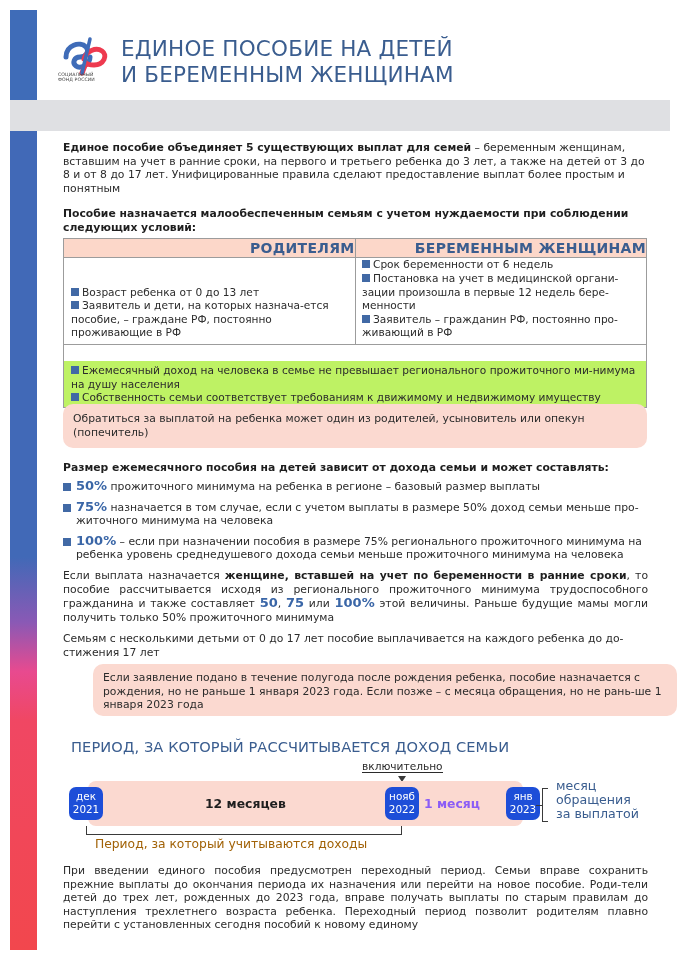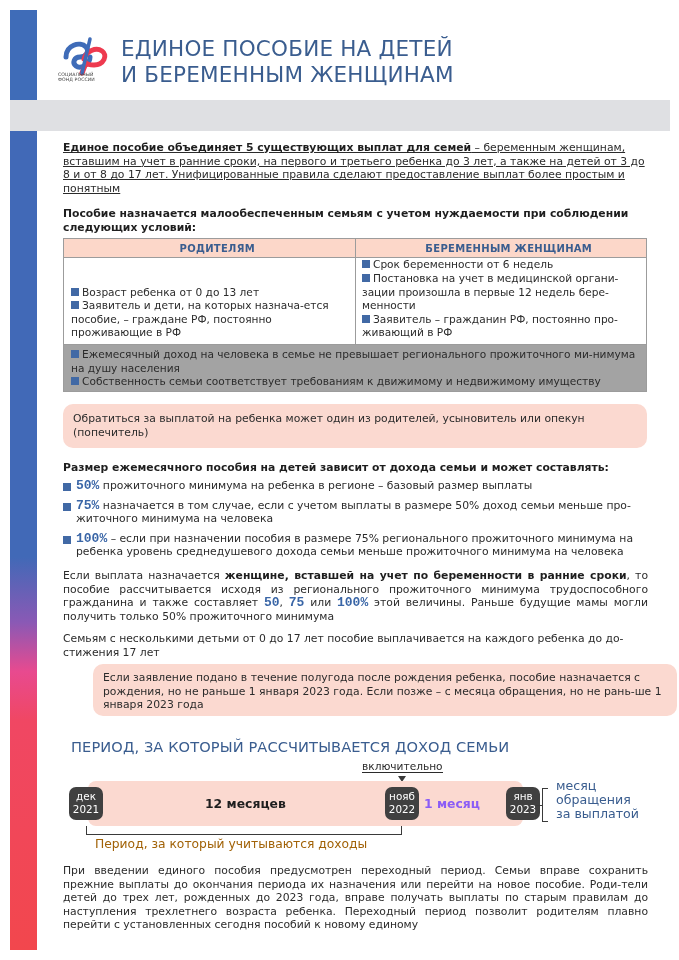--- a/index.html
+++ b/index.html
@@ -9,54 +9,54 @@
   .side-bar-top { position: absolute; left: 10px; top: 10px; width: 27px; height: 90px; background: #3f6cb8; }
   .side-bar { position: absolute; left: 10px; top: 131px; width: 27px; height: 819px;
     background: linear-gradient(to bottom, #4169b7 0%, #4169b7 52%, #8a59b5 60%, #e84a8f 66%, #f04763 72%, #f2474d 100%); }
   .grey-band { position: absolute; left: 10px; top: 100px; width: 660px; height: 31px; background: #dfe0e3; }
 
   .logo { position: absolute; left: 60px; top: 33px; width: 50px; height: 50px; }
   .logo-caption { position: absolute; left: 58px; top: 72px; font-size: 4.6px; line-height: 5px; color: #3b3b3b; letter-spacing: 0.1px; font-family: "DejaVu Sans", sans-serif; }
   .title { position: absolute; left: 121px; top: 36px; font-family: "DejaVu Sans", sans-serif; font-size: 21.5px; line-height: 26px; color: #3a5d8f; letter-spacing: 0.2px; font-weight: normal; }
 
   .content { position: absolute; left: 63px; width: 585px; font-size: 10.8px; line-height: 13.6px; }
-  .intro { top: 141px; text-decoration: underline; }
+  .intro { top: 141px; }
   b, .bold { font-weight: bold; color: #1e1e1e; }
   .cond-title { top: 207px; font-weight: bold; color: #1e1e1e; }
 
   .ctable { position: absolute; left: 63px; top: 238px; width: 584px; border: 1px solid #9c9c9c; font-size: 10.6px; line-height: 13.6px; }
   .ctable .hrow { display: flex; background: #fcd7c9; height: 19px; border-bottom: 1px solid #9c9c9c; }
-  .ctable .hcell { flex: 1; text-align: center; font-weight: bold; color: #3a5d8f; font-size: 10px; line-height: 19px; letter-spacing: 0.3px; padding-left: 16px; }
+  .ctable .hcell { flex: 1; text-align: right; font-weight: bold; color: #3a5d8f; font-size: 14px; line-height: 19px; letter-spacing: 0.3px; padding-left: 16px; }
   .ctable .hcell:first-child { border-right: 1px solid #9c9c9c; }
   .ctable .brow { display: flex; height: 87px; border-bottom: 1px solid #9c9c9c; }
   .ctable .bcell { flex: 1; padding: 4px 6px; display: flex; flex-direction: column; justify-content: flex-end; }
   .ctable .bcell:first-child { border-right: 1px solid #9c9c9c; padding-left: 7px; }
-  .ctable .frow { background: #a3a3a3; padding: 3px 6px 2px 7px; }
+  .ctable .frow { background: #bef264; padding: 3px 6px 2px 7px; margin-top: 16px; }
   .sq { display: inline-block; width: 8px; height: 8px; background: #4169a5; margin-right: 3px; vertical-align: 0px; }
 
   .pink-box { position: absolute; left: 63px; width: 584px; background: #fbd9d0; border-radius: 10px; font-size: 10.8px; line-height: 13.6px; padding: 5px 10px; color: #2b2b2b; }
   .box1 { top: 404px; height: 44px; padding-top: 8px; }
   .box2 { top: 664px; height: 52px; padding-top: 7px; color: #2b2b2b; margin-left: 30px; }
 
   .size-title { top: 461px; font-weight: bold; color: #1e1e1e; }
   .pct-list { position: absolute; left: 63px; top: 479px; width: 585px; font-size: 10.8px; line-height: 13.6px; }
   .pct-item { position: relative; padding-left: 13px; margin-bottom: 6px; }
   .pct-item .sq { position: absolute; left: 0; top: 4px; }
-  .pct { color: #3a66a7; font-weight: bold; font-size: 13px; font-family: Liberation Mono, monospace; }
+  .pct { color: #3a66a7; font-weight: bold; font-size: 13px; }
 
   .para1 { top: 569px; text-align: justify; }
   .para2 { top: 632px; }
   .para3 { top: 864px; text-align: justify; }
 
   .period-title { position: absolute; left: 71px; top: 738px; font-size: 14.6px; color: #3a5d8f; letter-spacing: 0.1px; }
 
   .incl { position: absolute; left: 362px; top: 760px; font-size: 10.6px; color: #2b2b2b; border-bottom: 1px solid #2b2b2b; padding-bottom: 0; }
   .incl-arrow { position: absolute; left: 398px; top: 776px; width: 0; height: 0; border-left: 4px solid transparent; border-right: 4px solid transparent; border-top: 6px solid #3a3a3a; }
   .bar { position: absolute; left: 88px; top: 781px; width: 435px; height: 45px; background: #fbd9d0; border-radius: 8px; }
-  .date-badge { position: absolute; width: 34px; height: 33px; background: #404040; border-radius: 7px; color: #ffffff; font-size: 10.4px; line-height: 13px; text-align: center; padding-top: 3px; }
+  .date-badge { position: absolute; width: 34px; height: 33px; background: #1d4ed8; border-radius: 7px; color: #ffffff; font-size: 10.4px; line-height: 13px; text-align: center; padding-top: 3px; }
   .d1 { left: 69px; top: 787px; }
   .d2 { left: 385px; top: 787px; }
   .d3 { left: 506px; top: 787px; }
   .months12 { position: absolute; left: 205px; top: 796px; font-weight: bold; font-size: 12.4px; color: #1e1e1e; }
   .months1 { position: absolute; left: 424px; top: 796px; font-weight: bold; font-size: 12.4px; color: #8b5cf6; }
   .bracket-left { position: absolute; left: 86px; top: 826px; width: 316px; height: 9px; border-left: 1.3px solid #3a3a3a; border-bottom: 1.3px solid #3a3a3a; border-right: 1.3px solid #3a3a3a; }
   .period-caption { position: absolute; left: 95px; top: 837px; font-size: 12.3px; color: #a16207; }
   .curly { position: absolute; left: 542px; top: 788px; width: 6px; height: 34px; border: 1.3px solid #3a3a3a; border-right: none; }
   .curly-tick { position: absolute; left: 536px; top: 805px; width: 6px; height: 1.3px; background: #3a3a3a; }
   .month-note { position: absolute; left: 556px; top: 779px; font-size: 12.6px; line-height: 14px; color: #3a5d8f; }

